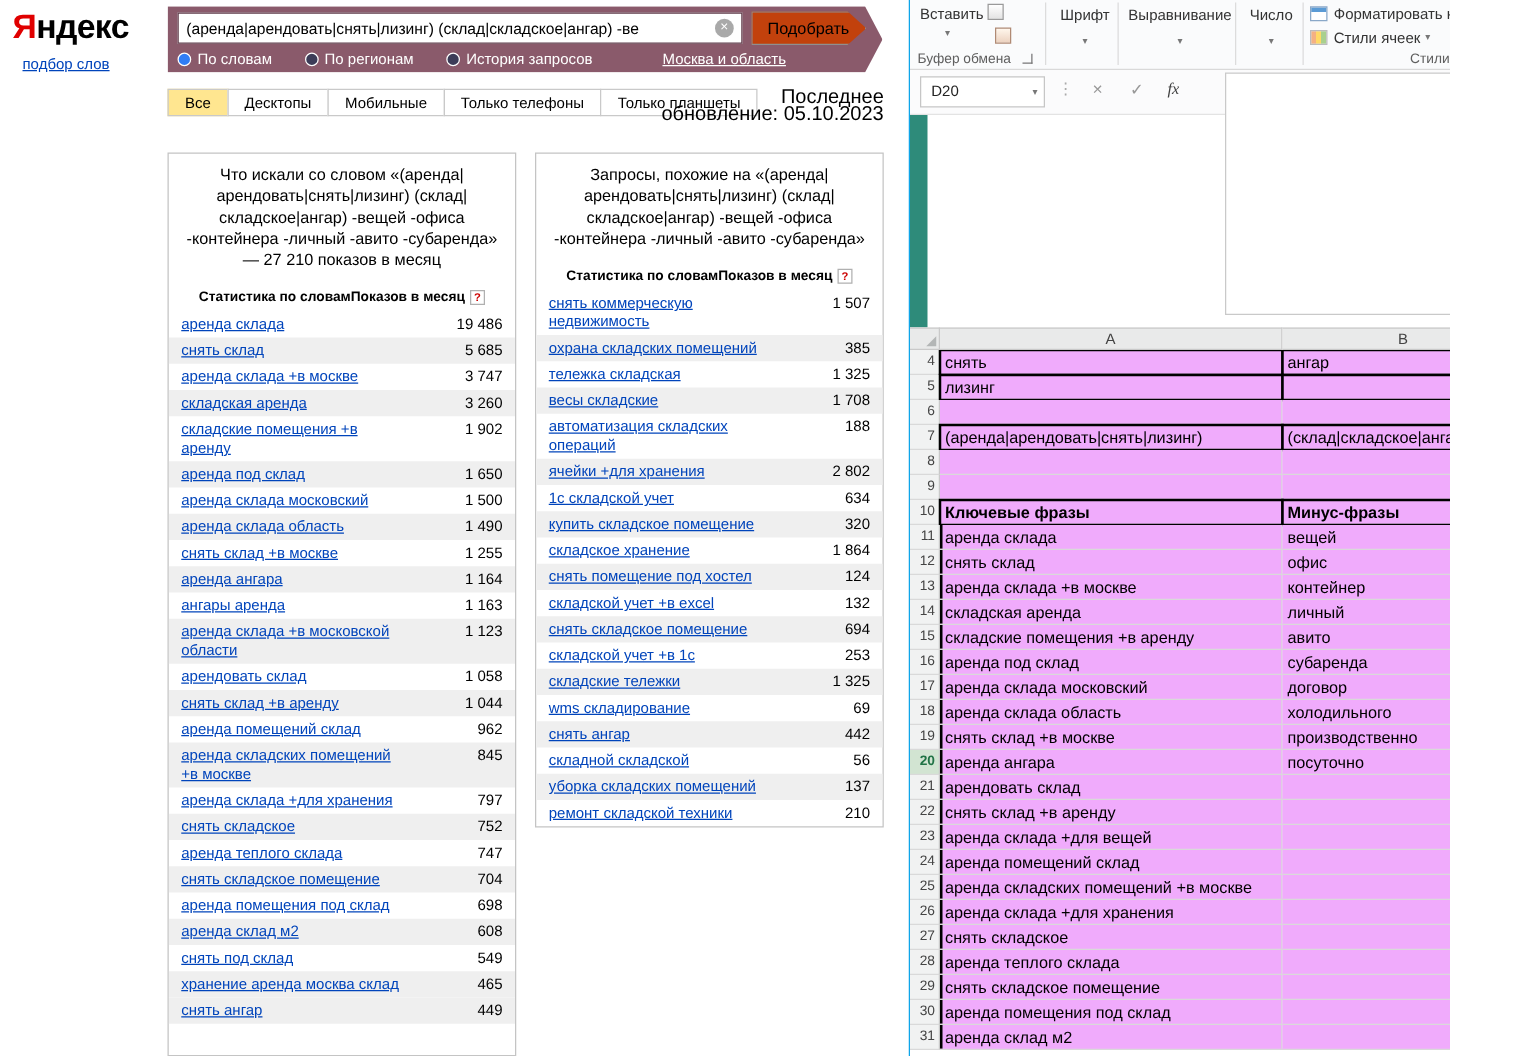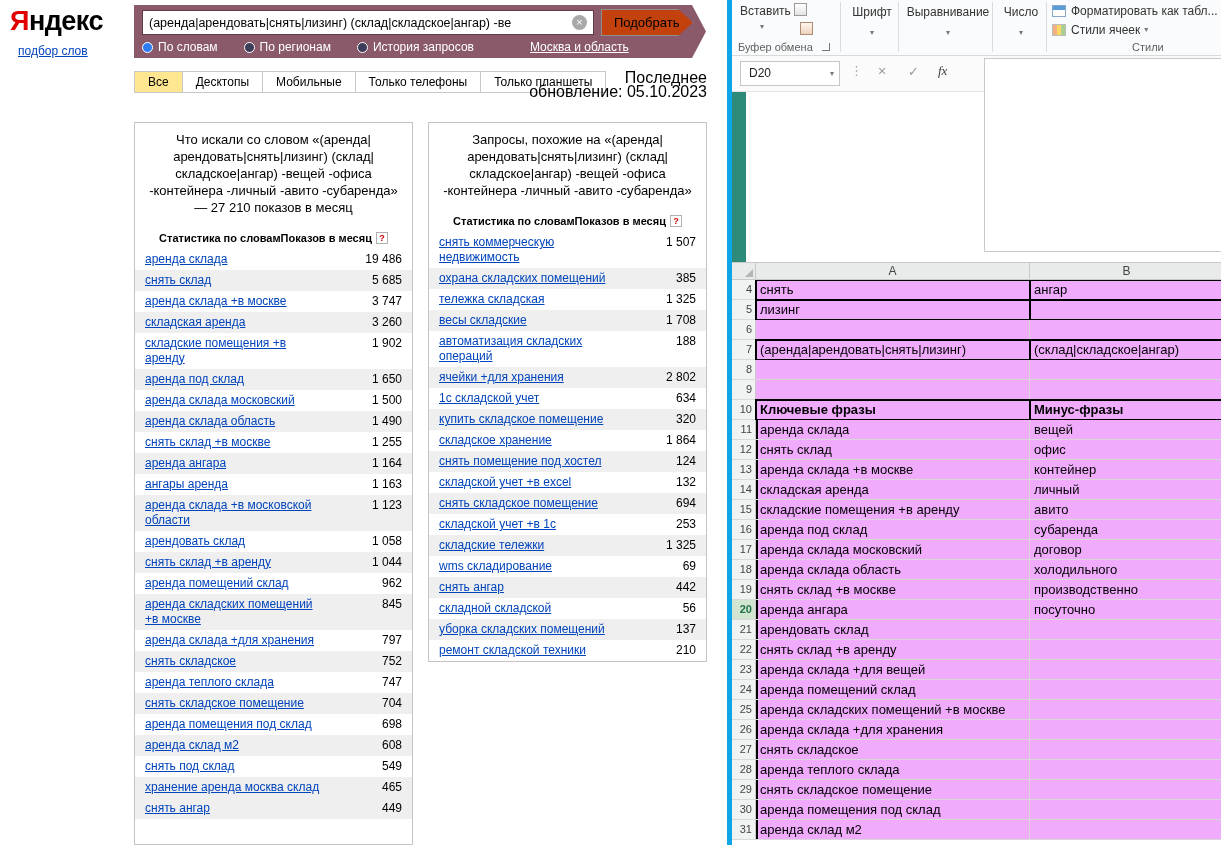--- a/index.html
+++ b/index.html
@@ -36,21 +36,21 @@
 .wstitle{padding:8px 12px 10px;text-align:center;font-size:13px;line-height:17px}
 .wshead{display:flex;justify-content:center;align-items:center;padding:6px 10px 5px;font-size:11px;font-weight:bold}
 .wshead .right{display:flex;align-items:center}
 .help{width:12px;height:12px;border:1px solid #b0b0b0;color:#c00;font-size:9px;line-height:11px;text-align:center;margin-left:4px;background:#fff;font-weight:bold}
 .wsrow{display:flex;justify-content:space-between;align-items:flex-start;padding:3px 10px;font-size:12px;line-height:15px}
 .wsrow.alt{background:#efefef}
 .wslink{color:#0044bb;text-decoration:underline;max-width:178px;cursor:pointer}
 .wscount{white-space:nowrap;margin-left:6px}
 
 
-#excel{position:absolute;left:727px;top:0;width:494px;height:845px;background:#fff;border-left:5px solid #0ea5e9;overflow:hidden}
+#excel{position:absolute;left:727px;top:0;width:433px;height:845px;background:#fff;border-left:1px solid #0ea5e9;overflow:hidden}
 .ribbon{position:absolute;left:0;top:0;width:494px;height:56px;background:#fafbfc;border-bottom:1px solid #d9d9d9}
 .rb-paste{position:absolute;left:8px;top:4px;font-size:12px;color:#333;cursor:pointer}
 .paste-arr{position:absolute;left:28px;top:22px;font-size:8px;color:#777}
 .mini-ico{position:absolute;width:13px;height:13px;border:1px solid #9a9a9a;background:linear-gradient(#fff,#e3e3e3);cursor:pointer}
 .mini-ico.brush{border-color:#b08a74;background:linear-gradient(#fff6ec,#ecd2c0)}
 .grouplabel{position:absolute;font-size:11px;color:#5f5f5f}
 .launcher{position:absolute;left:90px;top:43px;width:8px;height:8px;border-right:1px solid #777;border-bottom:1px solid #777;cursor:pointer}
 .vsep{position:absolute;top:2px;height:50px;width:1px;background:#dcdcdc}
 .rb-btn{position:absolute;top:5px;font-size:12px;color:#333;text-align:center;cursor:pointer}
 .rb-btn .arr{display:block;font-size:8px;color:#777;margin-top:9px}

